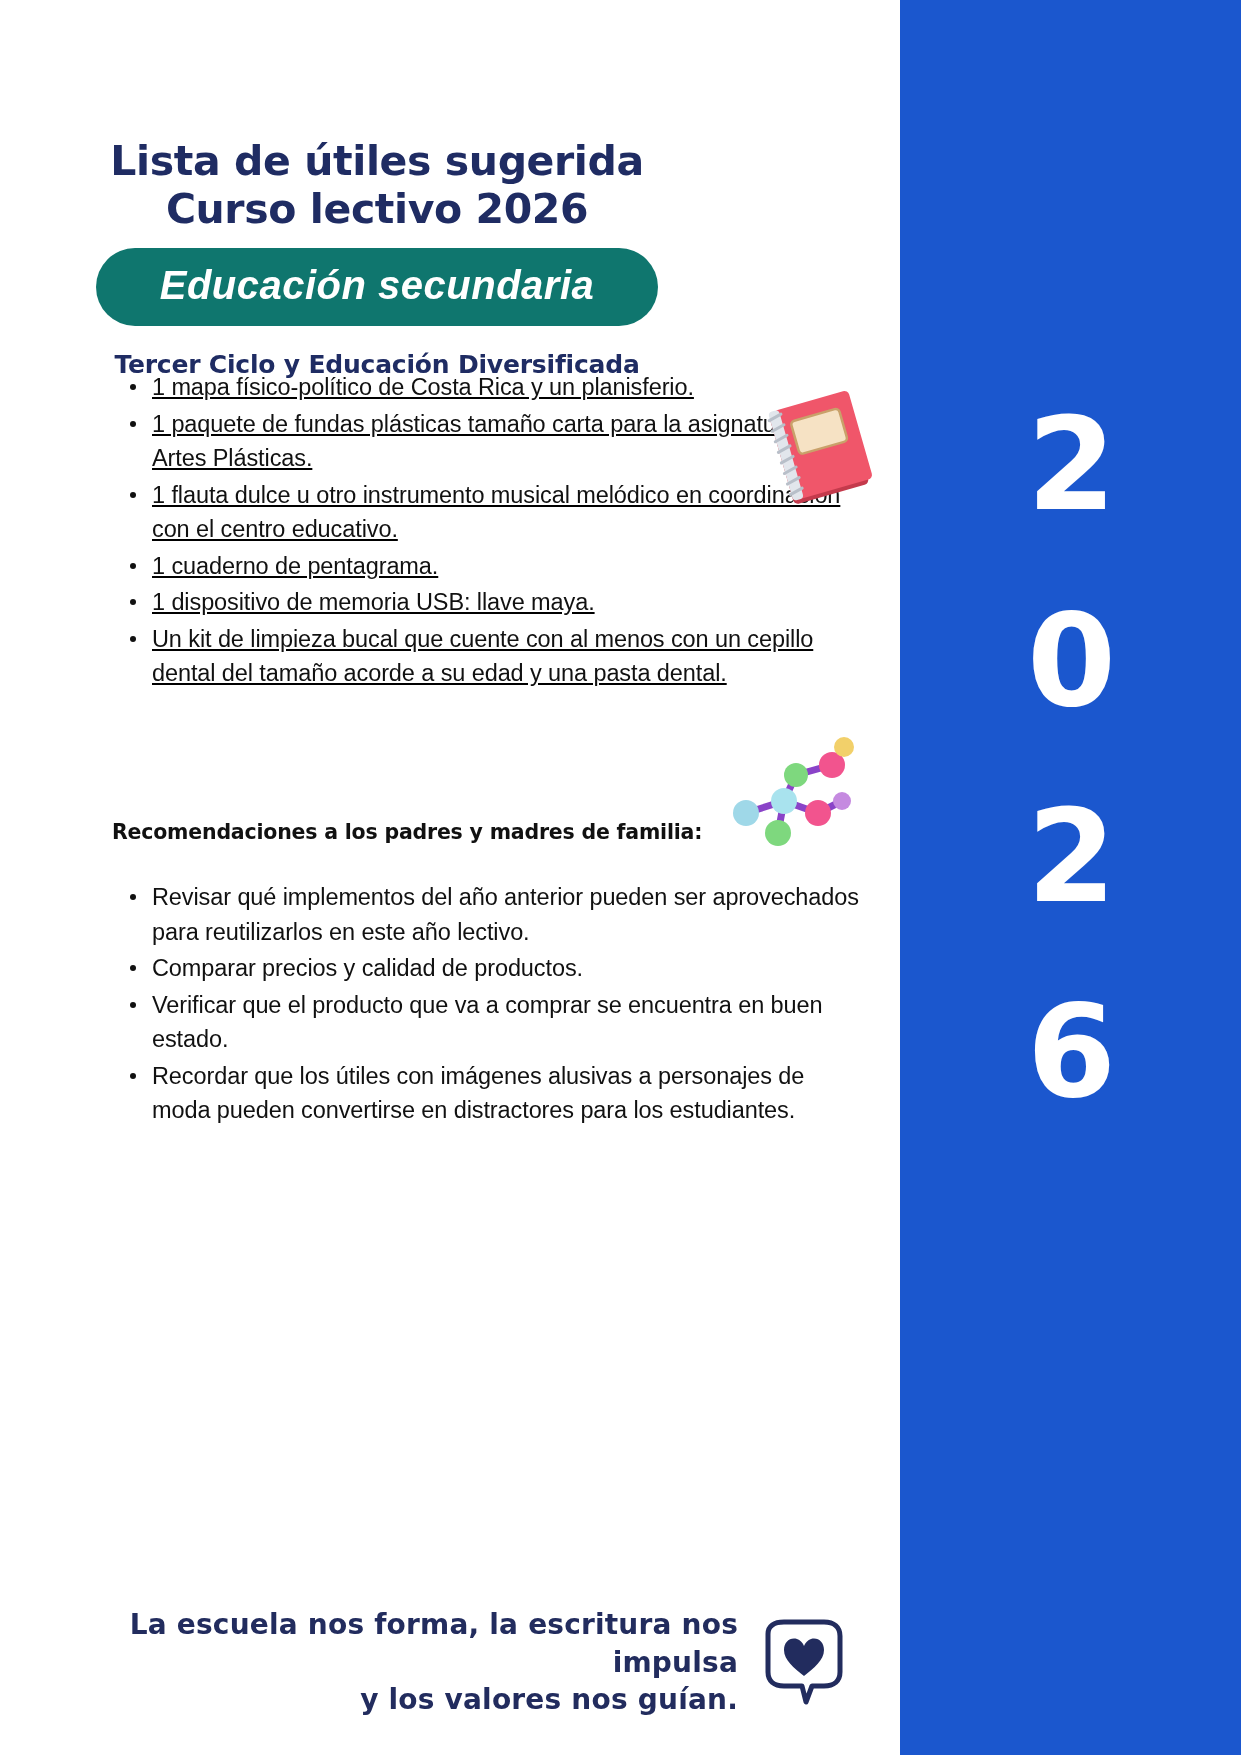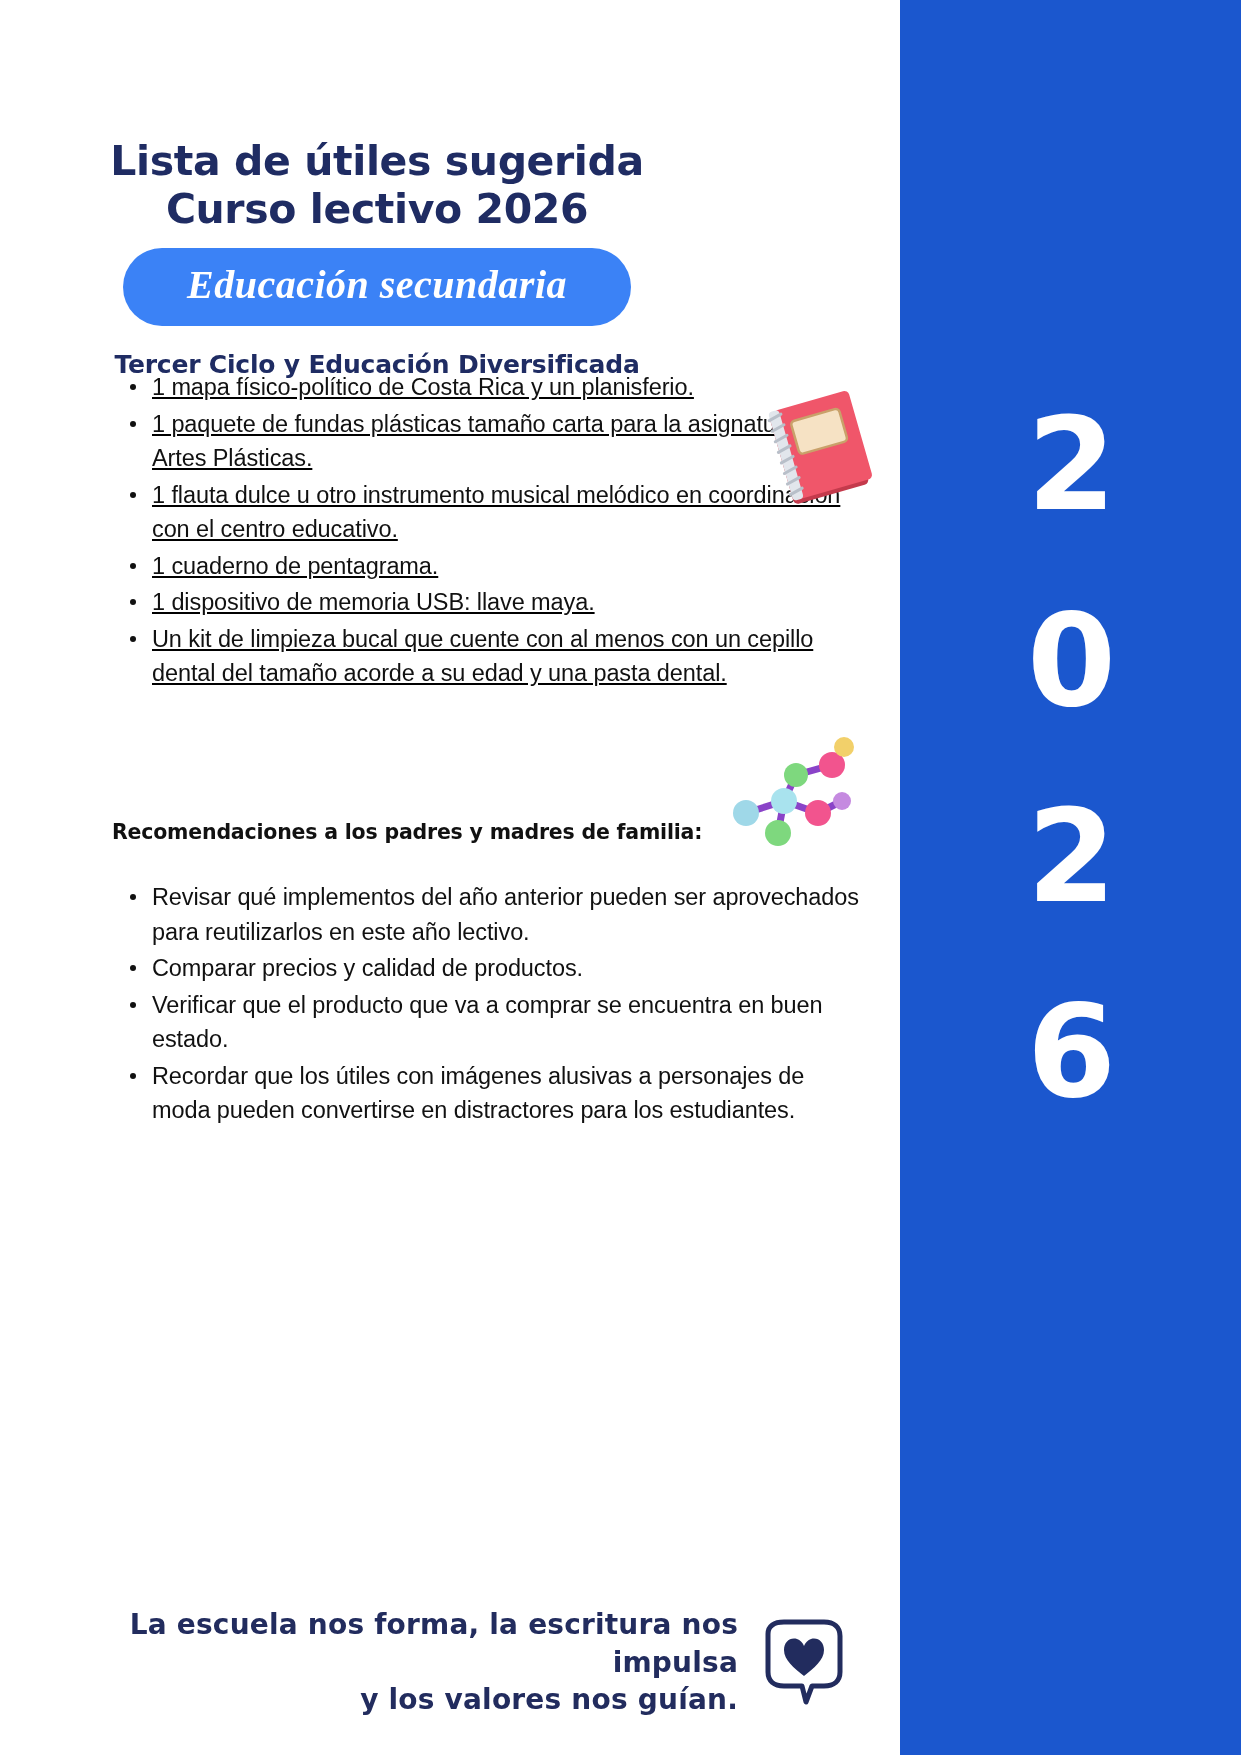--- a/index.html
+++ b/index.html
@@ -117,24 +117,24 @@
     font-weight: 700;
     line-height: 1.17;
     letter-spacing: -0.4px;
     white-space: pre-line;
     margin: 0;
   }
   .pill {
     display: inline-block;
     margin-top: 14px;
     padding: 17px 64px 21px;
-    background: #3b82f6;
+    background: #0f766e;
     border-radius: 42px;
     color: #ffffff;
-    font-family: Liberation Serif, serif;
+    font-family: Liberation Sans, sans-serif;
     font-size: 40px;
     font-weight: 700;
     font-style: italic;
     letter-spacing: 0.5px;
     line-height: 1;
   }
   .sub-title {
     margin-top: 24px;
     color: #1F2C63;
     font-family: "DejaVu Sans", sans-serif;

